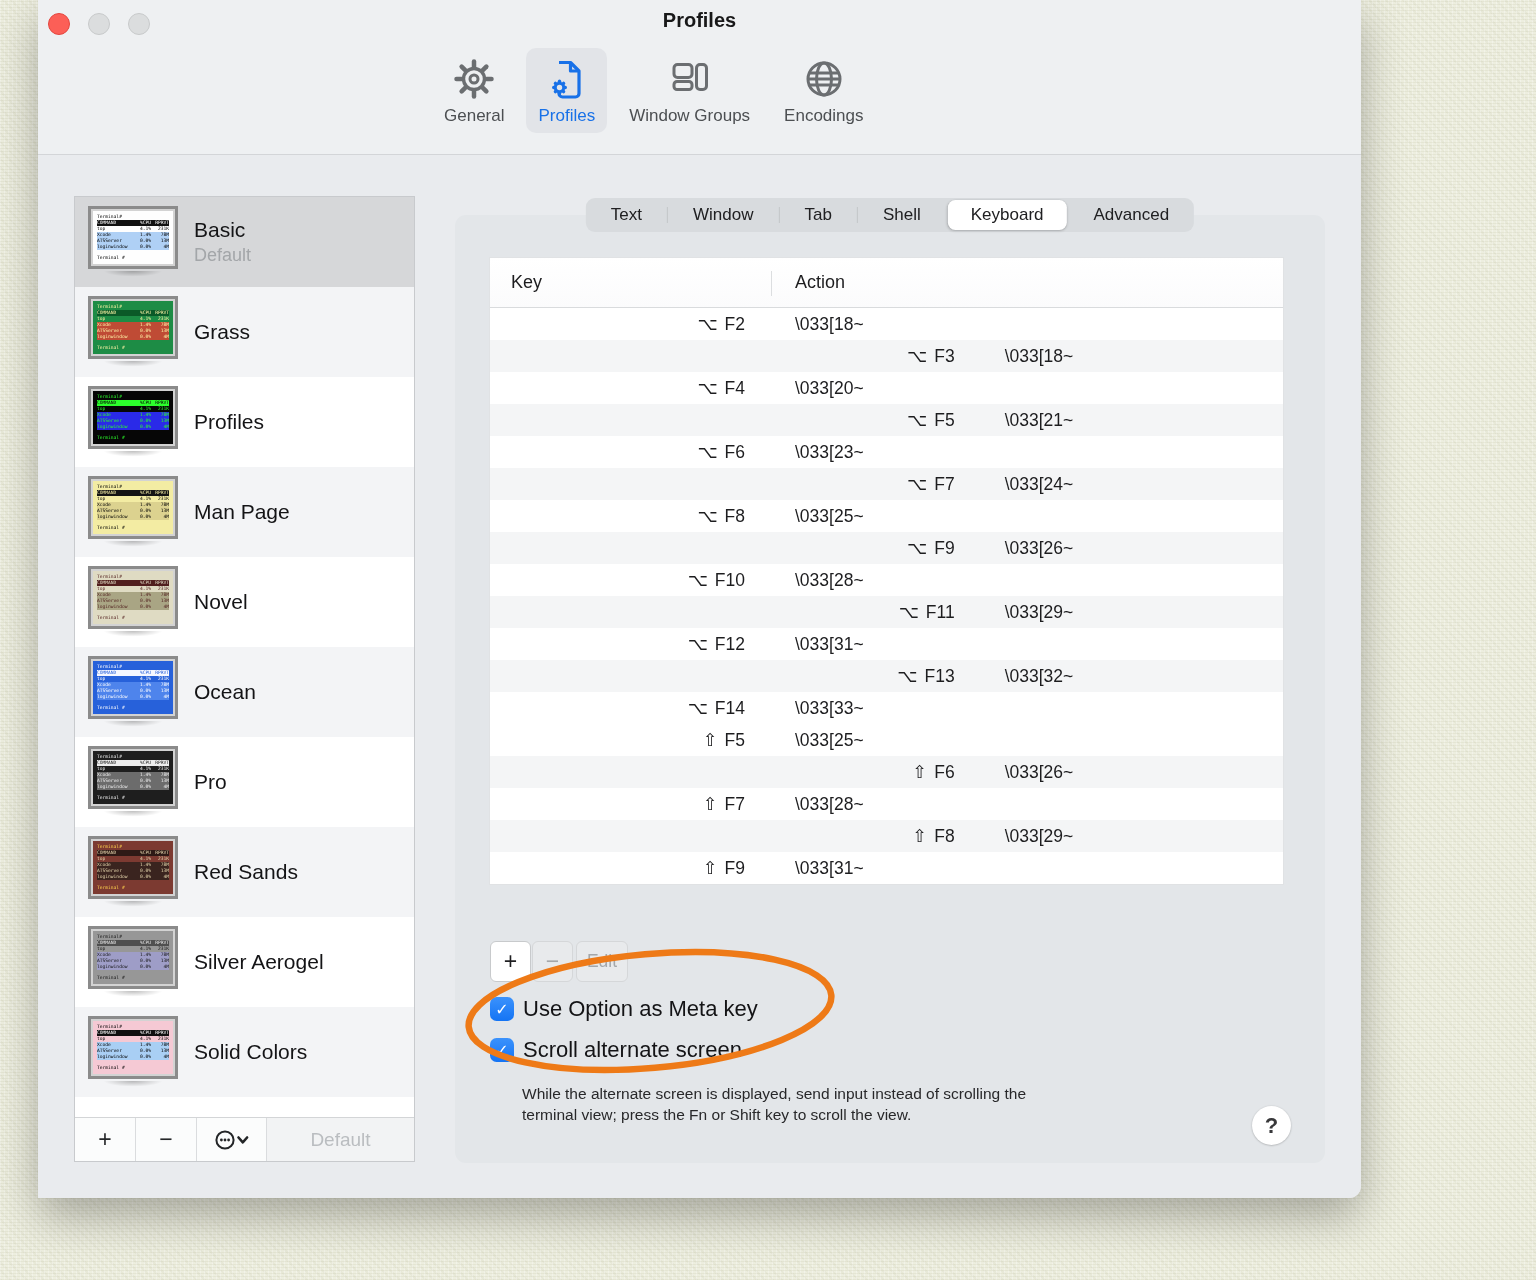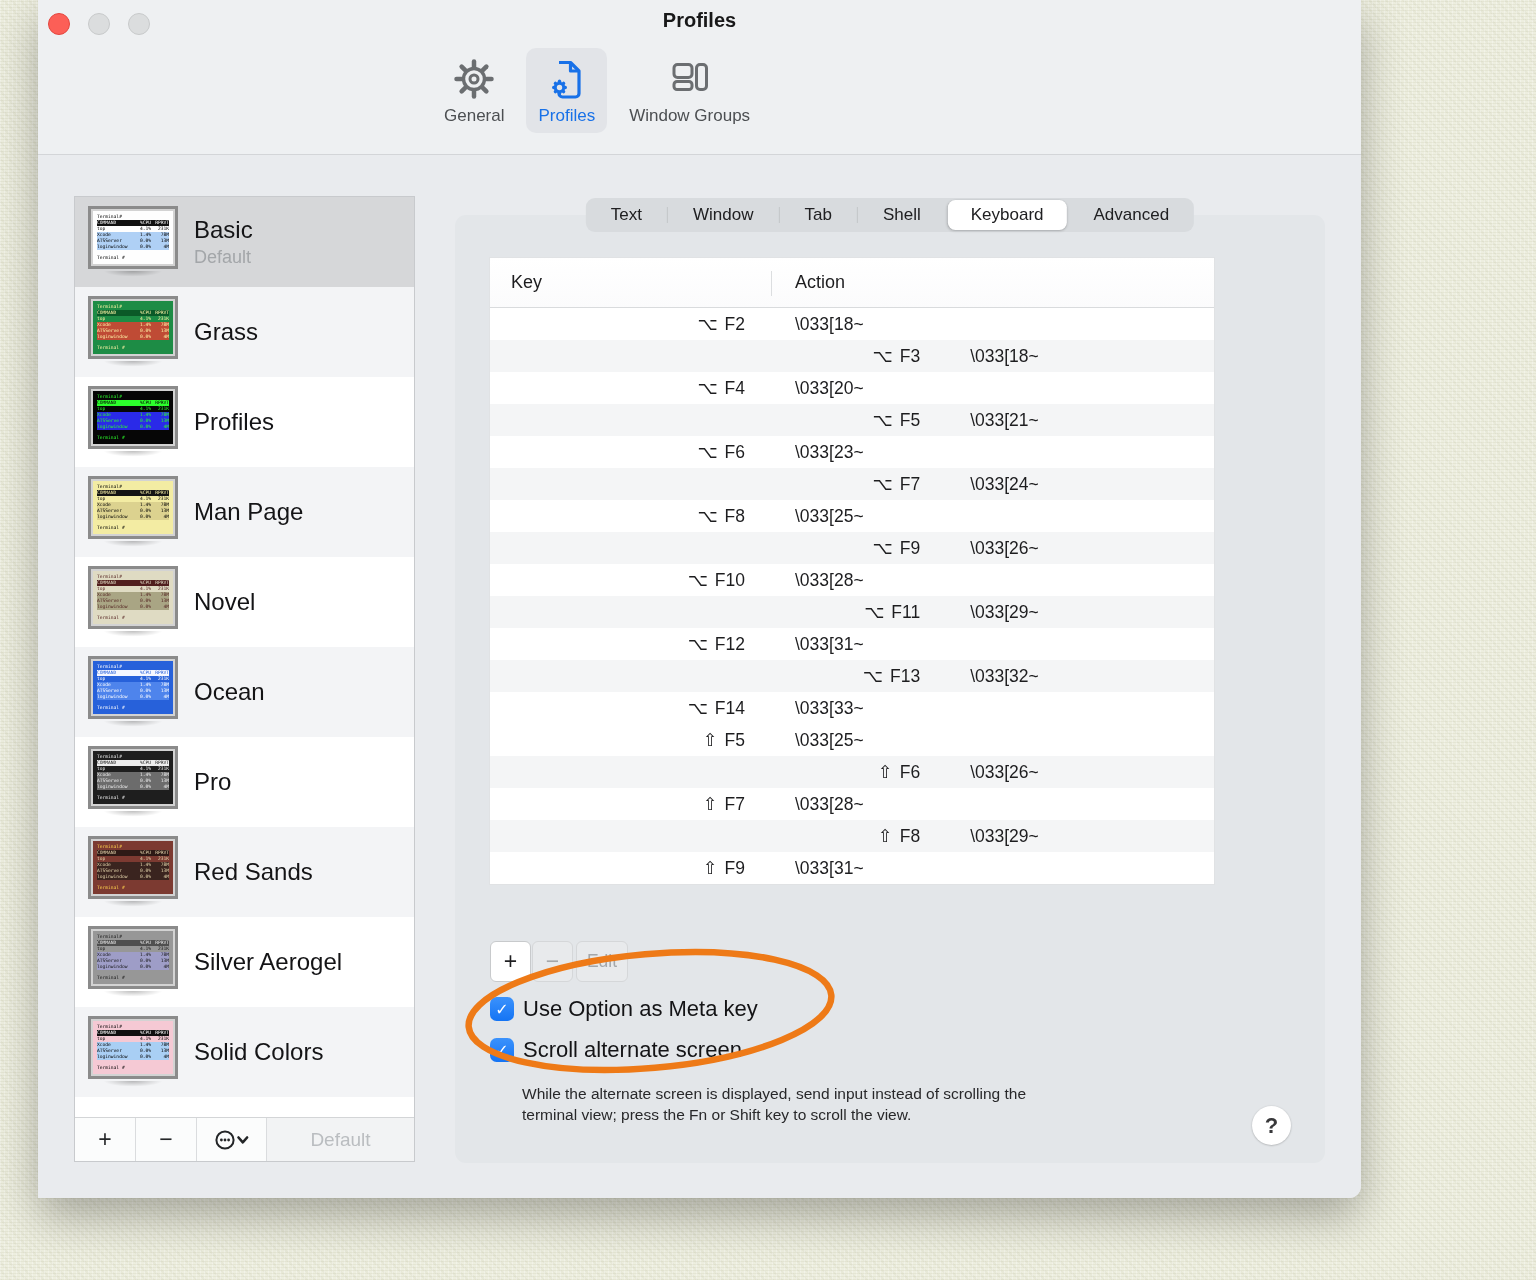--- a/index.html
+++ b/index.html
@@ -40,35 +40,35 @@
   .p-row.selected { background:#D6D7D9; }
   .thumb-col { width:90px; flex:none; }
   .thumb { width:90px; height:63px; border:3px solid #8B8B8B; box-shadow:inset 0 0 0 2px #D3D3D3; padding:5px 6px; font-family:"DejaVu Sans Mono","Liberation Mono",monospace; font-size:4.6px; line-height:6.1px; overflow:hidden; }
   .thumb-shadow { height:8px; margin:2px 3px 0; background:radial-gradient(ellipse 50% 100% at 50% 0, rgba(0,0,0,0.25), rgba(0,0,0,0) 70%); }
   .t-cols { display:flex; }
   .t-name { flex:1; white-space:nowrap; overflow:hidden; }
   .t-cpu { width:15px; text-align:right; flex:none; white-space:nowrap; }
   .t-mem { width:18px; text-align:right; flex:none; white-space:nowrap; }
   .t-prompt { margin-top:5px; }
   .p-text { margin-left:16px; }
-  .p-name { font-size:24px; color:#141416; }
+  .p-name { font-size:21px; color:#141416; }
   .p-badge { font-size:18px; color:#A3A6A9; margin-top:3px; }
   .p-badge:empty { display:none; }
   .sidebar-footer { height:44px; flex:none; border-top:1px solid #D3D5D7; background:#FBFCFC; display:flex; }
   .sf-btn { width:61px; border-right:1px solid #DADCDE; display:flex; align-items:center; justify-content:center; font-size:23px; color:#242628; }
   .sf-menu { width:70px; border-right:1px solid #DADCDE; display:flex; align-items:center; justify-content:center; }
   .sf-default { flex:1; background:#F2F3F4; color:#BABDC0; font-size:19px; display:flex; align-items:center; justify-content:center; }
   
   .panel { position:absolute; left:417px; top:59px; width:870px; height:948px; background:#E3E6E9; border-radius:11px; }
   .tabbar { position:absolute; left:852px; top:42px; transform:translateX(-50%); height:34px; background:#D8DBDE; border-radius:9px; display:flex; align-items:center; z-index:5; }
   .seg { padding:0 25px; height:34px; line-height:34px; font-size:17px; color:#202022; white-space:nowrap; }
   .seg.selected { background:#fff; height:30px; line-height:30px; border-radius:7.5px; margin:0 2px; padding:0 23px; box-shadow:0 1px 2.5px rgba(0,0,0,0.2), 0 0 0 0.5px rgba(0,0,0,0.04); }
   .seg-sep { width:1px; height:16px; background:#C3C6C9; flex:none; }
   
-  .kb-table { position:absolute; left:452px; top:102px; width:724px; background:#fff; box-shadow:0 0 0 1px #E0E2E4; z-index:1; }
+  .kb-table { position:absolute; left:452px; top:102px; width:793px; background:#fff; box-shadow:0 0 0 1px #E0E2E4; z-index:1; }
   .t-header { height:50px; position:relative; display:flex; align-items:center; border-bottom:1px solid #D9DBDD; background:linear-gradient(#FFFFFF,#FBFBFC); }
   .h-key { padding-left:21px; font-size:18px; }
   .h-divider { position:absolute; left:281px; top:13px; width:1px; height:25px; background:#DCDEE0; }
   .h-action { position:absolute; left:305px; font-size:18px; }
   .t-row { height:32px; display:flex; align-items:center; font-size:17.5px; color:#1D1D1F; }
   .t-row.stripe { background:#F4F5F6;justify-content:center; }
   .c-key { width:255px; text-align:right;padding-left:12px; }
   .c-key .mod { margin-right:7px; }
   .c-action { padding-left:50px; }
   
@@ -141,20 +141,32 @@
       <div class="tb-item">
         <div class="tb-icon">
           <svg width="44" height="44" viewBox="0 0 44 44" fill="none" stroke="#6B6E71" stroke-width="3">
             <rect x="6" y="7.5" width="18" height="13" rx="3.5"></rect>
             <rect x="28.5" y="7.5" width="10" height="25" rx="3.5"></rect>
             <rect x="6" y="24.5" width="18" height="8" rx="3"></rect>
           </svg>
         </div>
         <span>Window Groups</span>
       </div>
+      <div class="tb-item">
+        <div class="tb-icon">
+          <svg width="44" height="44" viewBox="0 0 44 44" fill="none" stroke="#6B6E71" stroke-width="3">
+            <circle cx="22" cy="22" r="16"></circle>
+            <ellipse cx="22" cy="22" rx="7.5" ry="16"></ellipse>
+            <line x1="7.2" y1="16" x2="36.8" y2="16"></line>
+            <line x1="6" y1="22" x2="38" y2="22"></line>
+            <line x1="7.2" y1="28" x2="36.8" y2="28"></line>
+          </svg>
+        </div>
+        <span>Encodings</span>
+      </div>
     </div>
   </div>
 
   <div class="content">
 
     <aside class="sidebar">
       <div class="p-list" id="profile-list">
           <div class="p-row selected">
     <div class="thumb-col">
       <div class="thumb" style="background: rgb(254, 254, 254); color: rgb(0, 0, 0);">

